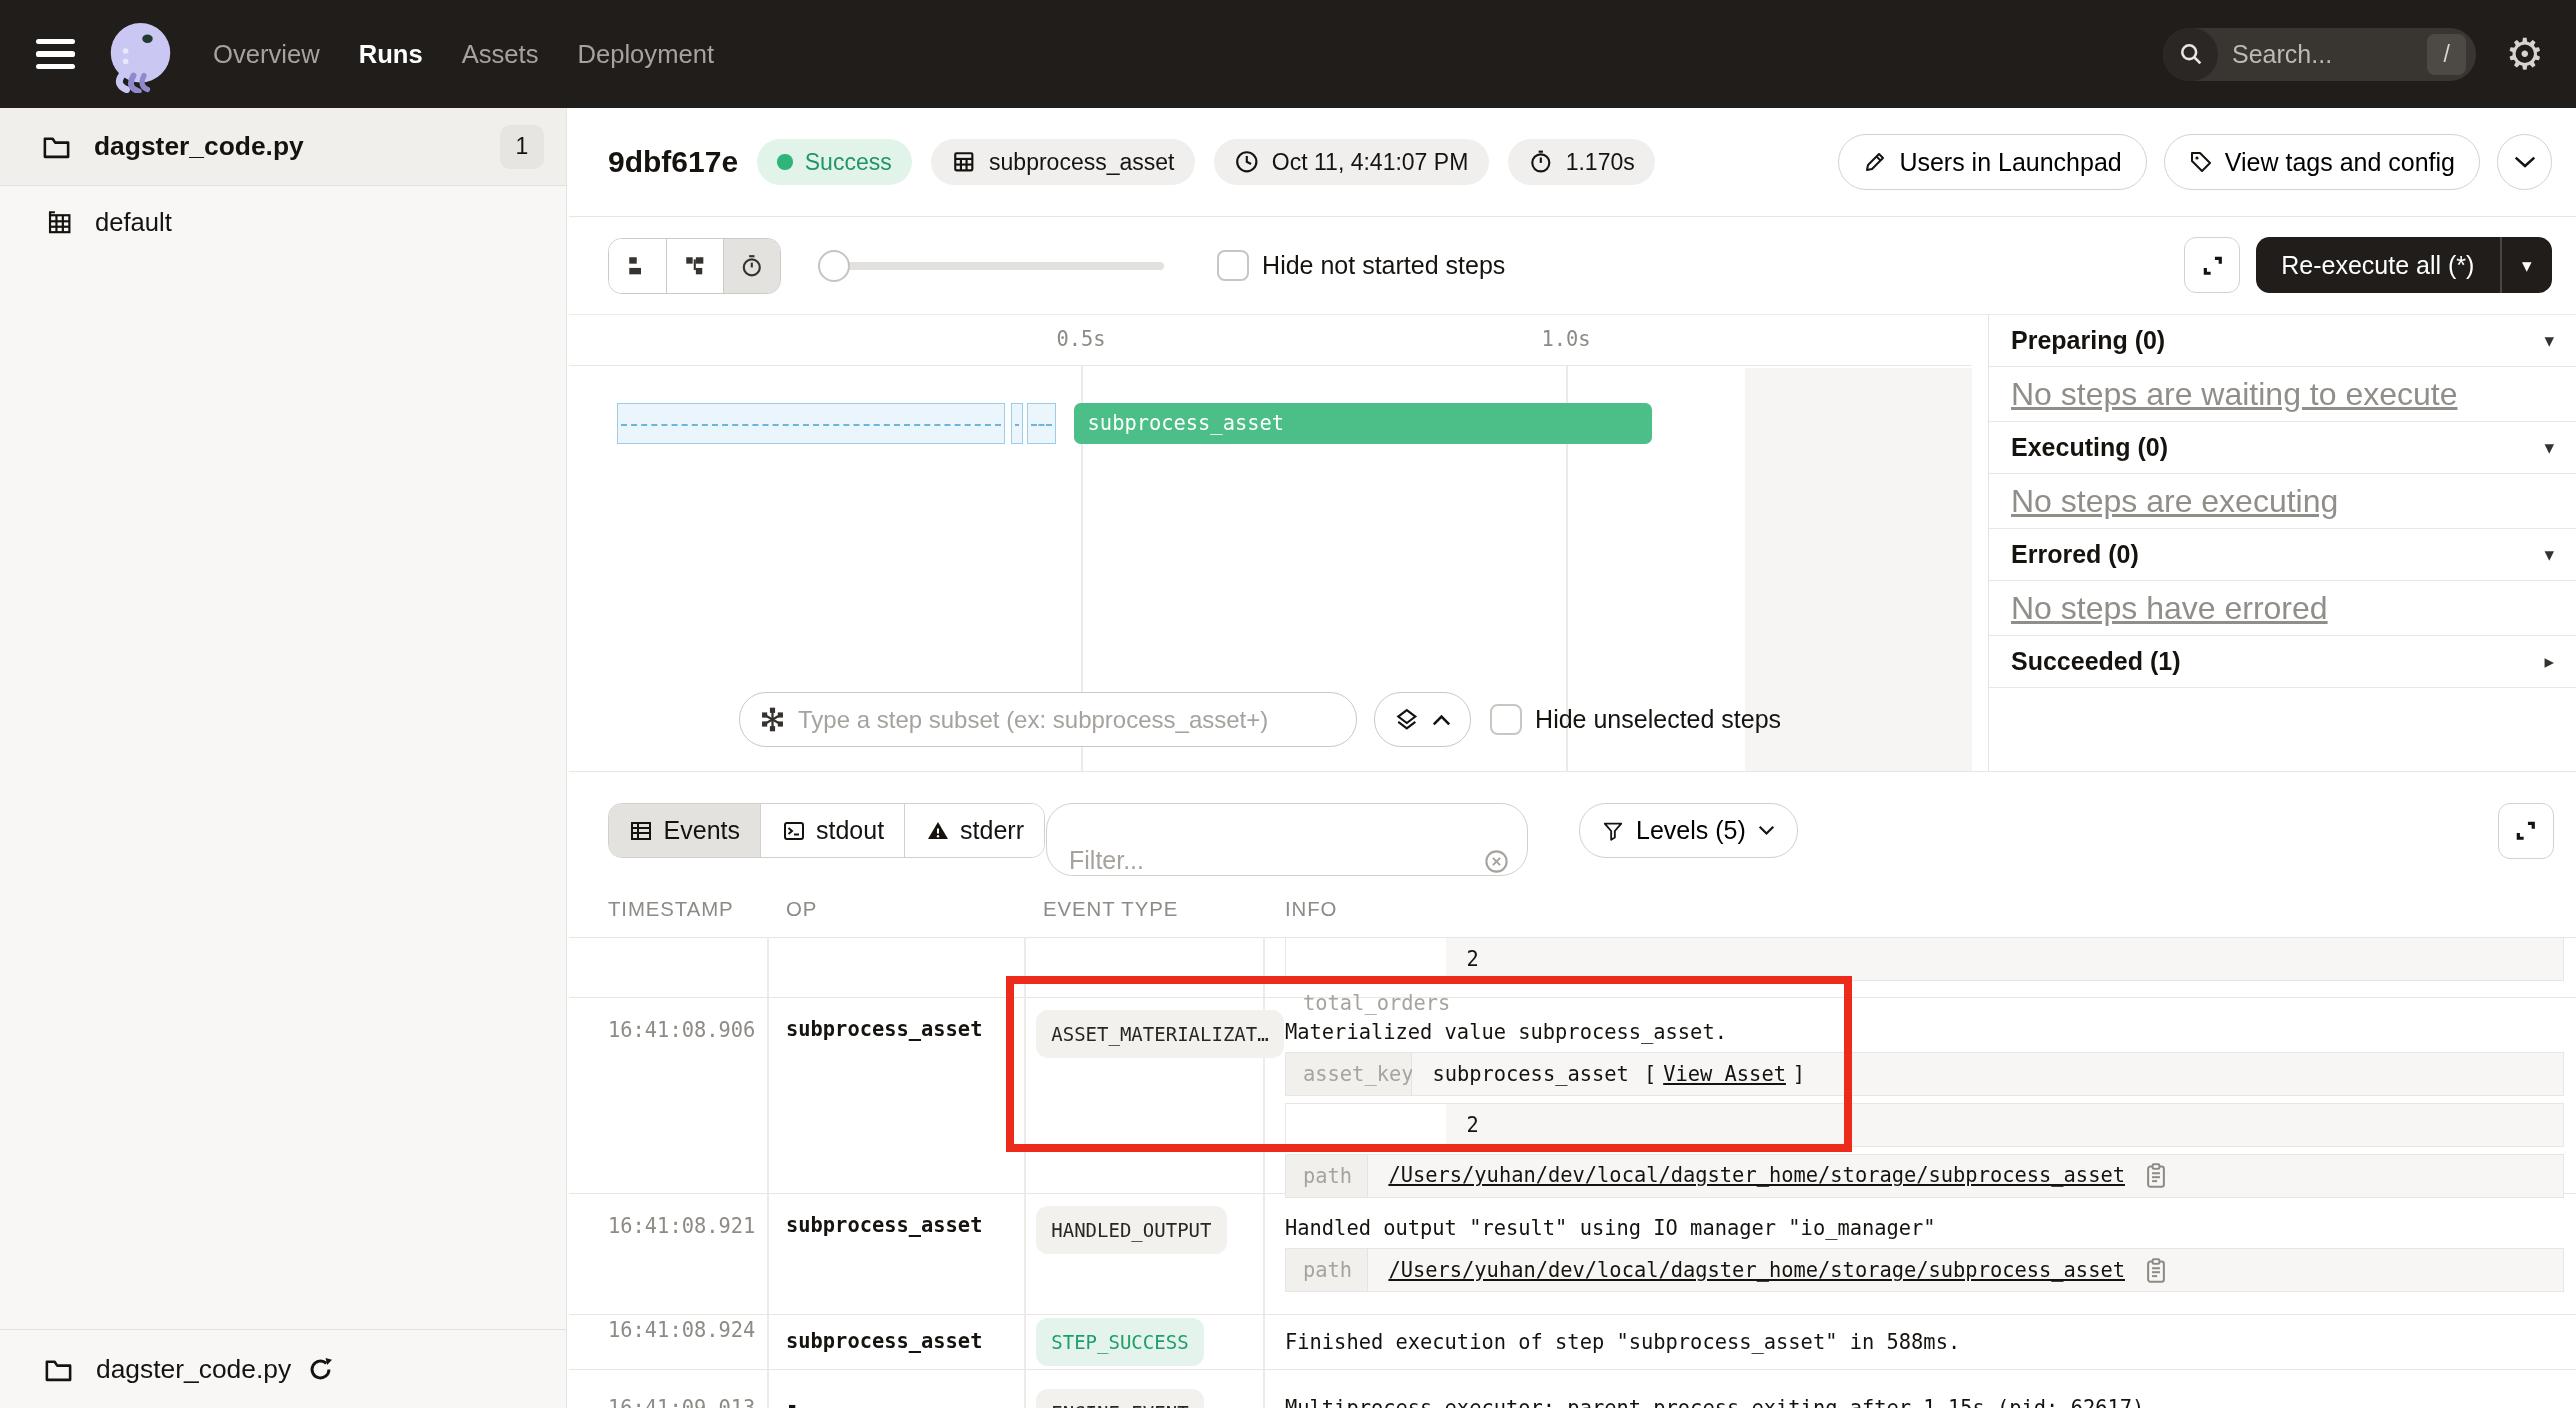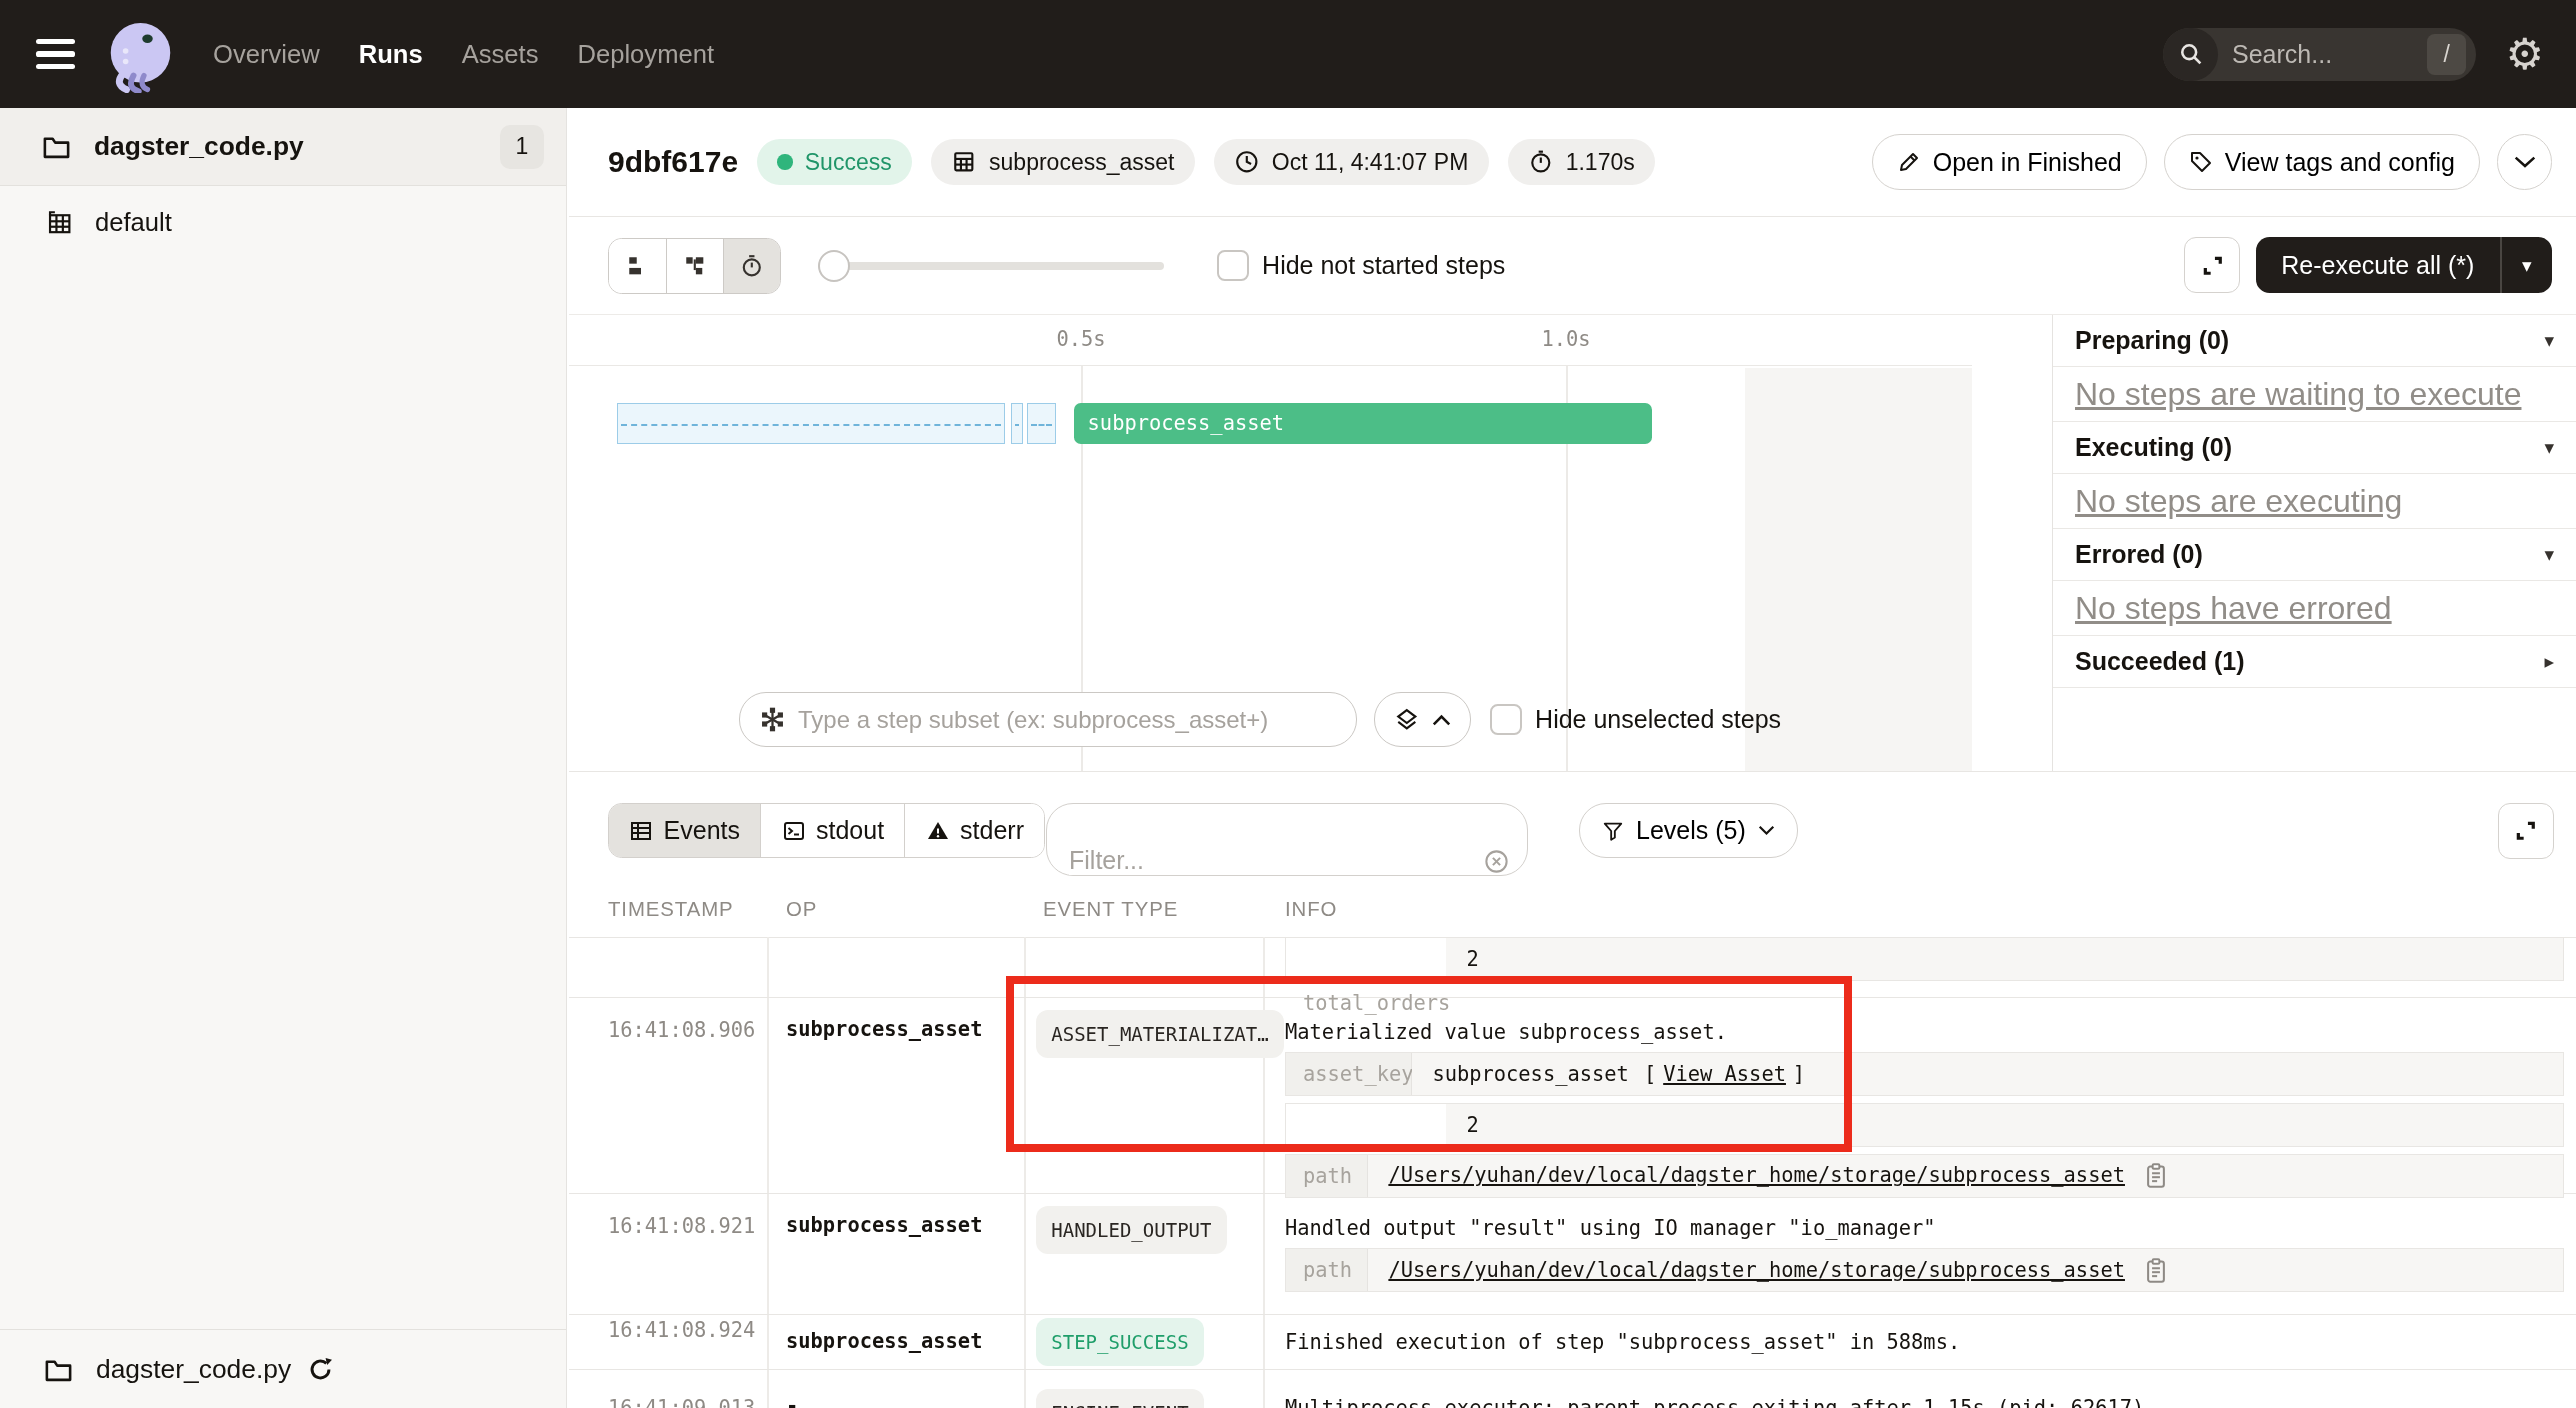--- a/index.html
+++ b/index.html
@@ -100,21 +100,21 @@
   .stepsub { margin-left:170px; width:618px; height:55px; border:1.7px solid #CBC8C4; border-radius:27px;
     display:flex; align-items:center; background:#fff; padding:0 17px 0 19px; }
   .stepsub input { flex:1; border:none; outline:none; font-size:24px; margin-left:12px;
     font-family:"Liberation Sans", sans-serif; color:#16130F; min-width:0; }
   .stepsub input::placeholder { color:#A6A29D; }
   .layers-btn { margin-left:17px; width:97px; height:55px; border:1.7px solid #CBC8C4; border-radius:27px;
     background:#fff; display:flex; align-items:center; justify-content:center; gap:12px; cursor:pointer; }
   .stepsub-row .checkbox { margin-left:19px; }
 
   
-  .status-panel { position:absolute; right:0; top:207px; width:524px; height:456px;
+  .status-panel { position:absolute; right:0; top:207px; width:588px; height:456px;
     border-left:1.7px solid #E5E3E0; background:#fff;margin-left:21px; }
   .sp-header { height:52px; display:flex; align-items:center; padding:0 22px;
     border-bottom:1.7px solid #EAE8E5; cursor:pointer; }
   .sp-title { font-size:25px; font-weight:700; }
   .sp-caret { margin-left:auto; font-size:19px; color:#36322E; }
   .sp-empty { height:55px; display:flex; align-items:center; padding:0 22px;
     border-bottom:1.7px solid #EAE8E5; color:#918D88; font-size:32px;text-decoration:underline; }
 
   
   .logs { position:absolute; left:0; top:663px; right:0; bottom:0; border-top:1.7px solid #E8E6E3; }
@@ -268,21 +268,21 @@
             <line x1="12" y1="13" x2="12" y2="8"></line>
         </svg>
         <span>1.170s</span>
       </span>
       <div class="hdr-actions">
         <button class="btn">
           <svg width="24" height="24" viewBox="0 0 24 24" fill="none" stroke="#16130F" stroke-width="2">
             <path d="M4 20 l1-5 L16 4 l4 4 L9 19 z" stroke-linejoin="round"></path>
               <line x1="13.5" y1="6.5" x2="17.5" y2="10.5"></line>
           </svg>
-          <span>Open in Finished</span>
+          <span>Users in Launchpad</span>
         </button>
         <button class="btn">
           <svg width="24" height="24" viewBox="0 0 24 24" fill="none" stroke="#16130F" stroke-width="2">
             <path d="M3 3 h8 l10 10 -8 8 L3 11 z" stroke-linejoin="round"></path>
               <circle cx="8" cy="8" r="1.6" fill="#16130F" stroke="none"></circle>
           </svg>
           <span>View tags and config</span>
         </button>
         <button class="btn icon-only">
           <svg width="22" height="13.6" viewBox="0 0 26 16" fill="none" stroke="#16130F" stroke-width="3">

